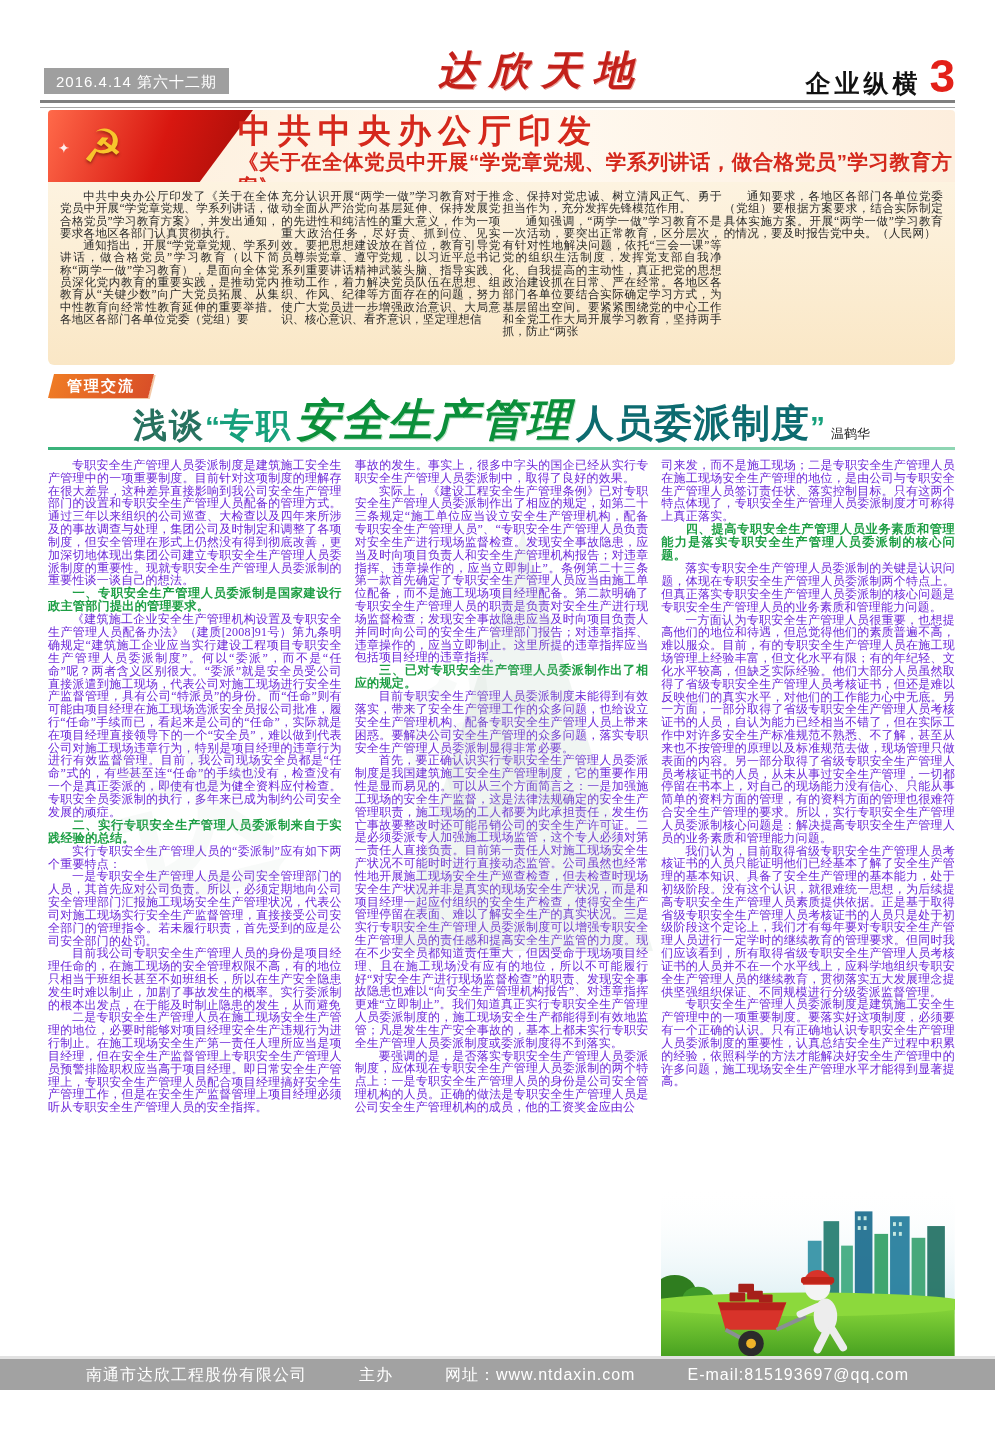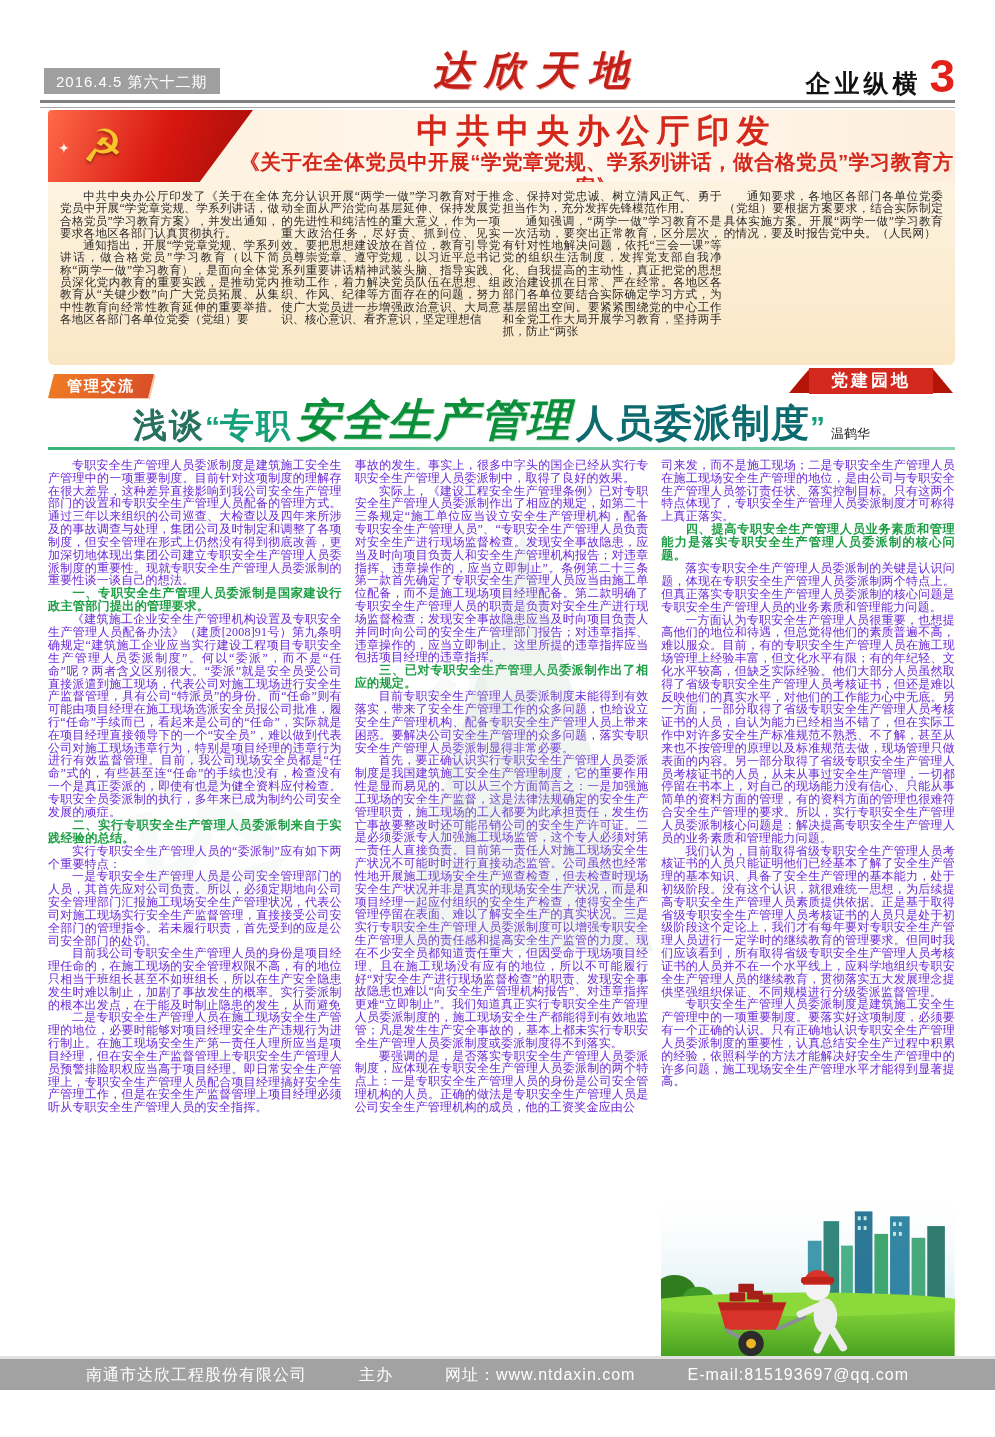--- a/index.html
+++ b/index.html
@@ -19,21 +19,21 @@
                border-top:3px solid #7f7f7f;border-bottom:1px solid #a5a5a5;}
   
   .article1{position:absolute;top:110px;left:48px;right:40px;}
   .banner{position:relative;height:72px;background:linear-gradient(to right,#fdeeda,#fff9f0 55%,#fdeedd);
           border-radius:4px 4px 0 0;overflow:hidden;}
   .flag{position:absolute;left:0;top:0;width:205px;height:72px;
         background:linear-gradient(110deg,#ff6a4a,#d81710 55%,#a50d08);
         clip-path:polygon(0 0,100% 0,74% 100%,0 100%);display:flex;align-items:center;}
   .emblem{font-size:46px;color:#f8c52c;margin-left:34px;text-shadow:0 2px 3px rgba(90,20,0,.6);}
   .sparkle{position:absolute;left:10px;top:30px;color:#fff;font-size:14px;opacity:.9;}
-  .banner-titles{position:absolute;left:190px;right:0;top:0;bottom:0;text-align:center;}
+  .banner-titles{position:absolute;left:190px;right:0;top:0;bottom:0;}
   .a1-t1{font:bold 33px/1.15 "Liberation Sans",sans-serif;color:#d5281c;letter-spacing:7px;margin-top:2px;}
   .a1-t2{font:bold 20.5px/1.2 "Liberation Sans",sans-serif;color:#d5281c;letter-spacing:0.5px;}
   .a1-body{display:flex;gap:2px;background:linear-gradient(#fdf3e0,#fae7c6);padding:9px 12px 6px;
            height:168px;overflow:hidden;border-radius:0 0 6px 6px;}
   .a1col{flex:1 1 0;}
   .a1col p{margin:0;font-size:11.6px;line-height:1.06;text-align:justify;letter-spacing:.2px;color:#2b2b2b;}
   .a1col p.p{text-indent:2em;}
   .a1col p.c{text-indent:0;}
   .a1-tagrow{height:30px;position:relative;}
   .pb-tag{position:absolute;right:2px;top:3px;display:flex;align-items:center;}
@@ -77,21 +77,21 @@
   .footer-bar{position:absolute;top:1356px;left:0;right:0;height:31px;background:#a2a2a2;
               border-top:3px solid #e2e2e2;display:flex;align-items:center;justify-content:center;
               gap:52px;color:#fff;font:16px/1 "Liberation Sans",sans-serif;letter-spacing:1px;text-align:right;}
 </style>
 </head>
 <body>
 
 <div class="page">
 
   <header class="hdr">
-    <div class="date-box">2016.4.5 第六十二期</div>
+    <div class="date-box">2016.4.14 第六十二期</div>
     <div class="hdr-mid">
       <span class="masthead">达欣天地</span>
     </div>
     <div class="hdr-right">
       <span class="section-name">企业纵横</span>
       <span class="page-num">3</span>
     </div>
   </header>
   <div class="header-rule"></div>
 
@@ -114,27 +114,20 @@
       <div class="a1col">
           <p class="c">充分认识开展“两学一做”学习教育对于推动全面从严治党向基层延伸、保持发展党的先进性和纯洁性的重大意义，作为一项重大政治任务，尽好责、抓到位、见实效。要把思想建设放在首位，教育引导党员尊崇党章、遵守党规，以习近平总书记系列重要讲话精神武装头脑、指导实践、推动工作，着力解决党员队伍在思想、组织、作风、纪律等方面存在的问题，努力使广大党员进一步增强政治意识、大局意识、核心意识、看齐意识，坚定理想信</p>
         </div>
       <div class="a1col">
           <p class="c">念、保持对党忠诚、树立清风正气、勇于担当作为，充分发挥先锋模范作用。</p>
           <p class="p">通知强调，“两学一做”学习教育不是一次活动，要突出正常教育，区分层次，有针对性地解决问题，依托“三会一课”等党的组织生活制度，发挥党支部自我净化、自我提高的主动性，真正把党的思想政治建设抓在日常、严在经常。各地区各部门各单位要结合实际确定学习方式，为基层留出空间。要紧紧围绕党的中心工作和全党工作大局开展学习教育，坚持两手抓，防止“两张</p>
         </div>
       <div class="a1col">
           <p class="p">通知要求，各地区各部门各单位党委（党组）要根据方案要求，结合实际制定具体实施方案。开展“两学一做”学习教育的情况，要及时报告党中央。（人民网）</p>
         </div>
-    </div>
-    <div class="a1-tagrow">
-      <div class="pb-tag">
-        <span class="tri l"></span>
-        <span class="pb-label">党建园地</span>
-        <span class="tri r"></span>
-      </div>
     </div>
   </section>
 
   <section class="article2">
     <div class="mg-tag">
       <span>管理交流</span>
     </div>
     <div class="a2-title">
       <span class="tt1">浅谈</span>
       <span class="tq">“</span>

